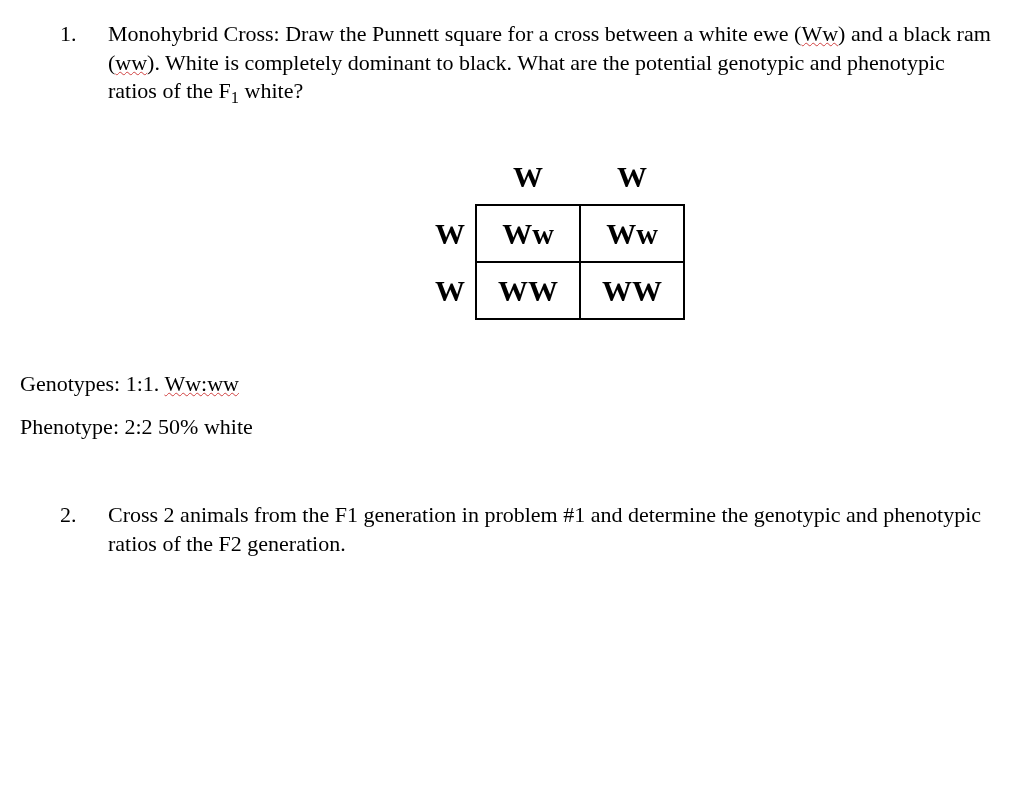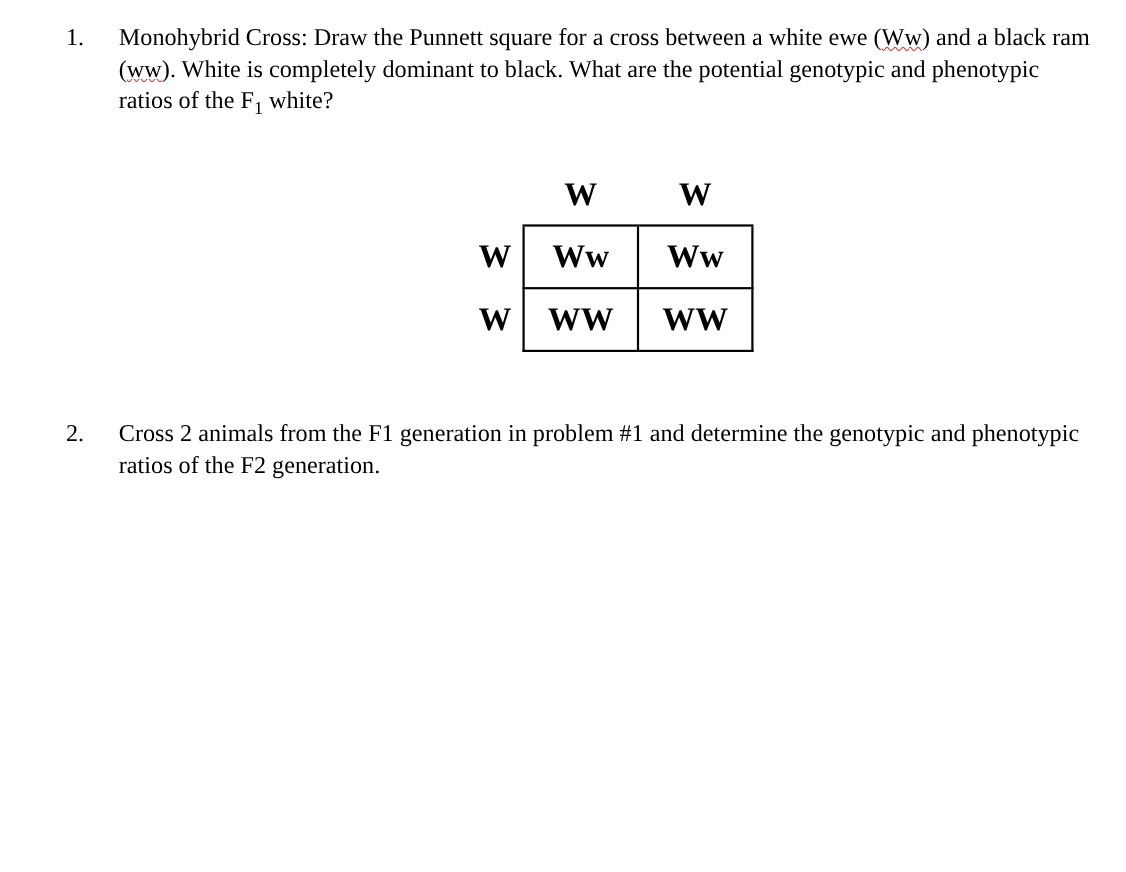--- a/index.html
+++ b/index.html
@@ -97,18 +97,22 @@
     <tr>
       <td class="left-label">W</td>
       <td class="cell">WW</td>
       <td class="cell">WW</td>
     </tr>
   </tbody>
     </table>
 </div>
 
 <div class="answers">
+  <p>
+    <span>Genotypes: 1:1. </span><span class="squiggle">Ww:ww</span>
+  </p>
+  <p>Phenotype: 2:2   50% white</p>
 </div>
 
 <div class="question">
   <div class="q-number">2.</div>
   <div class="q-body">Cross 2 animals from the F1 generation in problem #1 and determine the genotypic and phenotypic ratios of the F2 generation.</div>
 </div>
 
 </body></html>

